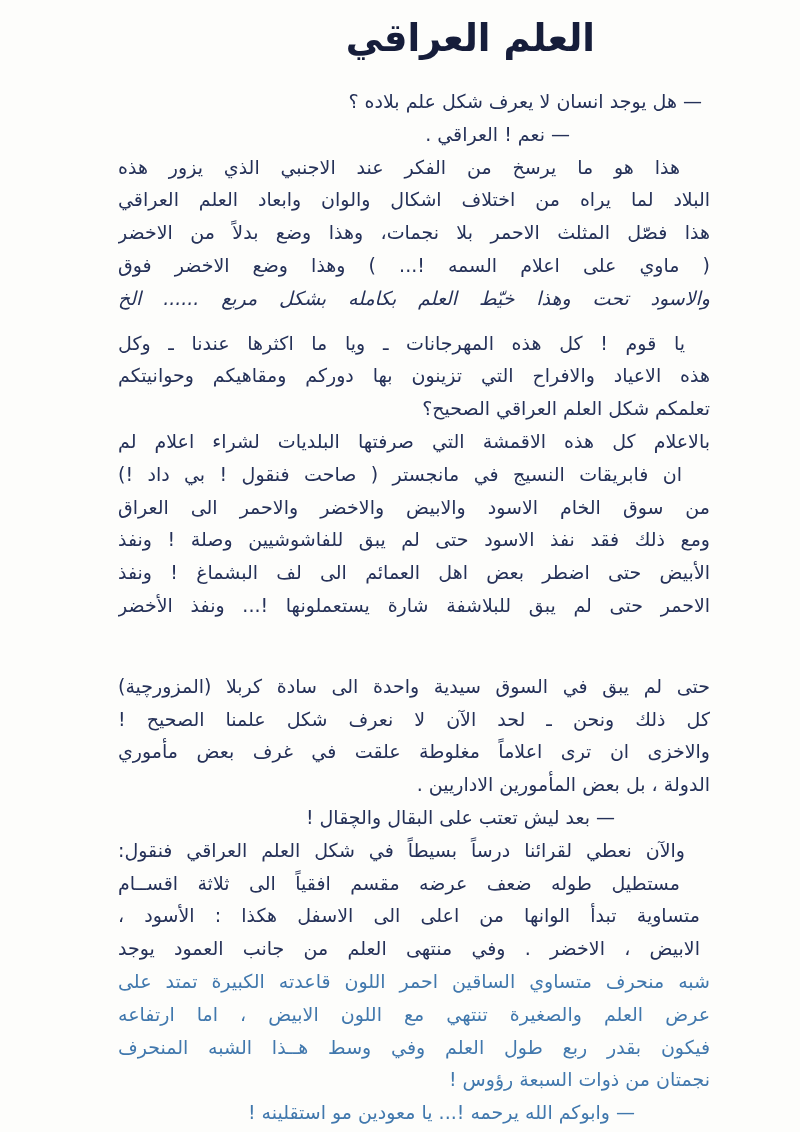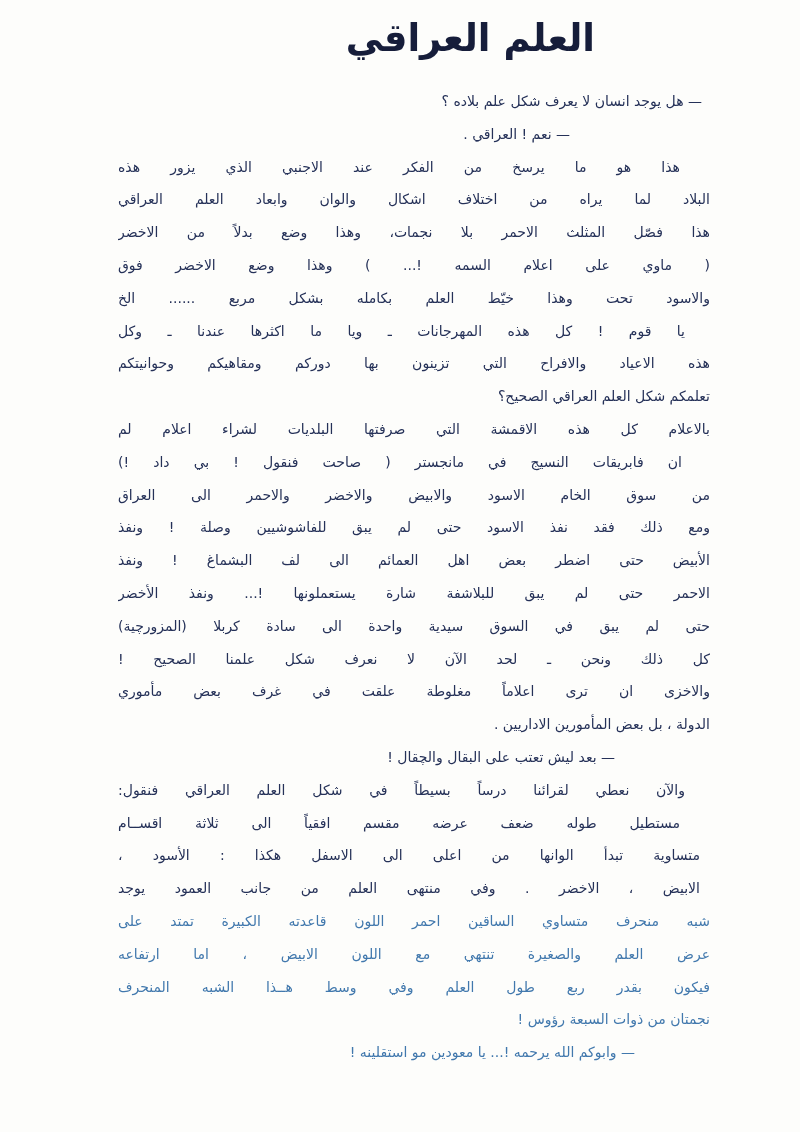--- a/index.html
+++ b/index.html
@@ -29,21 +29,21 @@
     padding-right: 205px;
     letter-spacing: 1px;
     transform: scaleY(1.04);
     margin-bottom: 26px;
   }
   .body-block {
     width: 592px;
     margin-right: 90px;
     margin-left: auto;
     color: var(--ink, #253158);
-    font-size: 14px;
+    font-size: 19px;
   }
   .line {
     height: 32.8px;
     line-height: 32.8px;
     white-space: nowrap;
     box-sizing: border-box;
     text-align: right;
   }
   .line.justify {
     white-space: normal;
@@ -59,31 +59,31 @@
 
 <div class="page">
   <div class="title">العلم العراقي</div>
   <div class="body-block">
       <div class="line dark" style="padding-right: 8px;">— هل يوجد انسان لا يعرف شكل علم بلاده ؟</div>
       <div class="line dark" style="padding-right: 140px;">— نعم ! العراقي .</div>
       <div class="line justify dark" style="padding-right: 30px;">هذا هو ما يرسخ من الفكر عند الاجنبي الذي يزور هذه</div>
       <div class="line justify dark" style="padding-right: 0px;">البلاد لما يراه من اختلاف اشكال والوان وابعاد العلم العراقي</div>
       <div class="line justify dark" style="padding-right: 0px;">هذا فصّل المثلث الاحمر بلا نجمات، وهذا وضع بدلاً من الاخضر</div>
       <div class="line justify dark" style="padding-right: 0px;">( ماوي على اعلام السمه !... ) وهذا وضع الاخضر فوق</div>
-      <div class="line justify dark" style="padding-right: 0px;">والاسود تحت وهذا خيّط العلم بكامله بشكل مربع ...... الخ</div>
-      <div class="line justify dark" style="padding-right: 25px;">يا قوم ! كل هذه المهرجانات ـ ويا ما اكثرها عندنا ـ وكل</div>
+      <div class="line justify dark" style="padding-right: 0px; font-style: italic;">والاسود تحت وهذا خيّط العلم بكامله بشكل مربع ...... الخ</div>
+      <div class="line justify dark" style="padding-right: 25px; margin-top: 12px;">يا قوم ! كل هذه المهرجانات ـ ويا ما اكثرها عندنا ـ وكل</div>
       <div class="line justify dark" style="padding-right: 0px;">هذه الاعياد والافراح التي تزينون بها دوركم ومقاهيكم وحوانيتكم</div>
       <div class="line dark" style="padding-right: 0px;">تعلمكم شكل العلم العراقي الصحيح؟</div>
       <div class="line justify dark" style="padding-right: 0px;">بالاعلام كل هذه الاقمشة التي صرفتها البلديات لشراء اعلام لم</div>
       <div class="line justify dark" style="padding-right: 28px;">ان فابريقات النسيج في مانجستر ( صاحت فنقول ! بي داد !)</div>
       <div class="line justify dark" style="padding-right: 0px;">من سوق الخام الاسود والابيض والاخضر والاحمر الى العراق</div>
       <div class="line justify dark" style="padding-right: 0px;">ومع ذلك فقد نفذ الاسود حتى لم يبق للفاشوشيين وصلة ! ونفذ</div>
       <div class="line justify dark" style="padding-right: 0px;">الأبيض حتى اضطر بعض اهل العمائم الى لف البشماغ ! ونفذ</div>
       <div class="line justify dark" style="padding-right: 0px;">الاحمر حتى لم يبق للبلاشفة شارة يستعملونها !... ونفذ الأخضر</div>
-      <div class="line justify dark" style="padding-right: 0px;">حتى لم يبق في السوق سيدية واحدة الى سادة كربلا (المزورچية)</div>
+      <div class="line justify dark" style="padding-right: 0px; margin-top: 48px;">حتى لم يبق في السوق سيدية واحدة الى سادة كربلا (المزورچية)</div>
       <div class="line justify dark" style="padding-right: 0px;">كل ذلك ونحن ـ لحد الآن لا نعرف شكل علمنا الصحيح !</div>
       <div class="line justify dark" style="padding-right: 0px;">والاخزى ان ترى اعلاماً مغلوطة علقت في غرف بعض مأموري</div>
       <div class="line dark" style="padding-right: 0px;">الدولة ، بل بعض المأمورين الاداريين .</div>
       <div class="line dark" style="padding-right: 95px;">— بعد ليش تعتب على البقال والچقال !</div>
       <div class="line justify dark" style="padding-right: 25px;">والآن نعطي لقرائنا درساً بسيطاً في شكل العلم العراقي فنقول:</div>
       <div class="line justify dark" style="padding-right: 30px;">مستطيل طوله ضعف عرضه مقسم افقياً الى ثلاثة اقســام</div>
       <div class="line justify dark" style="padding-right: 10px;">متساوية تبدأ الوانها من اعلى الى الاسفل هكذا : الأسود ،</div>
       <div class="line justify dark" style="padding-right: 10px;">الابيض ، الاخضر . وفي منتهى العلم من جانب العمود يوجد</div>
       <div class="line justify faded" style="padding-right: 0px;">شبه منحرف متساوي الساقين احمر اللون قاعدته الكبيرة تمتد على</div>
       <div class="line justify faded" style="padding-right: 0px;">عرض العلم والصغيرة تنتهي مع اللون الابيض ، اما ارتفاعه</div>

